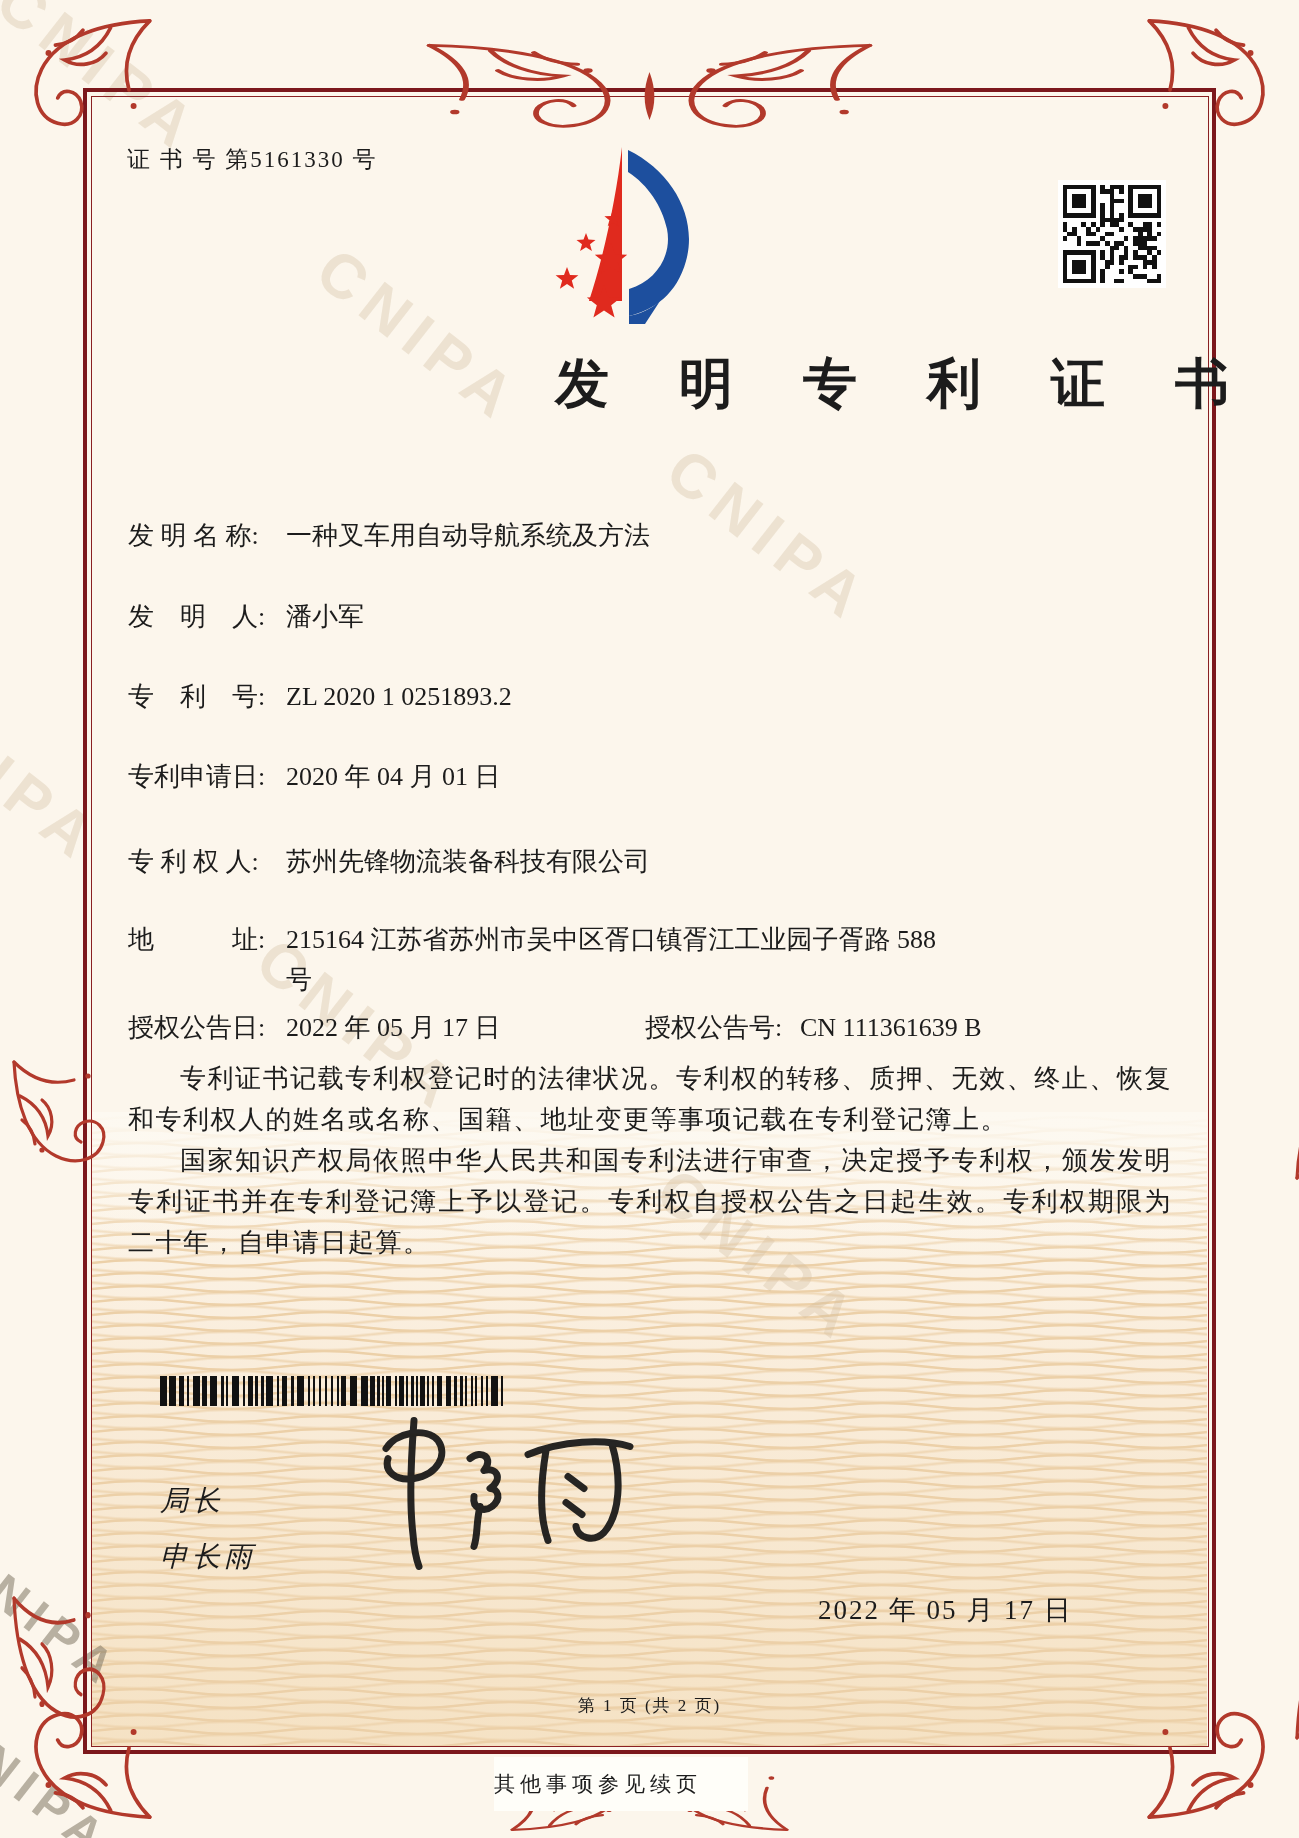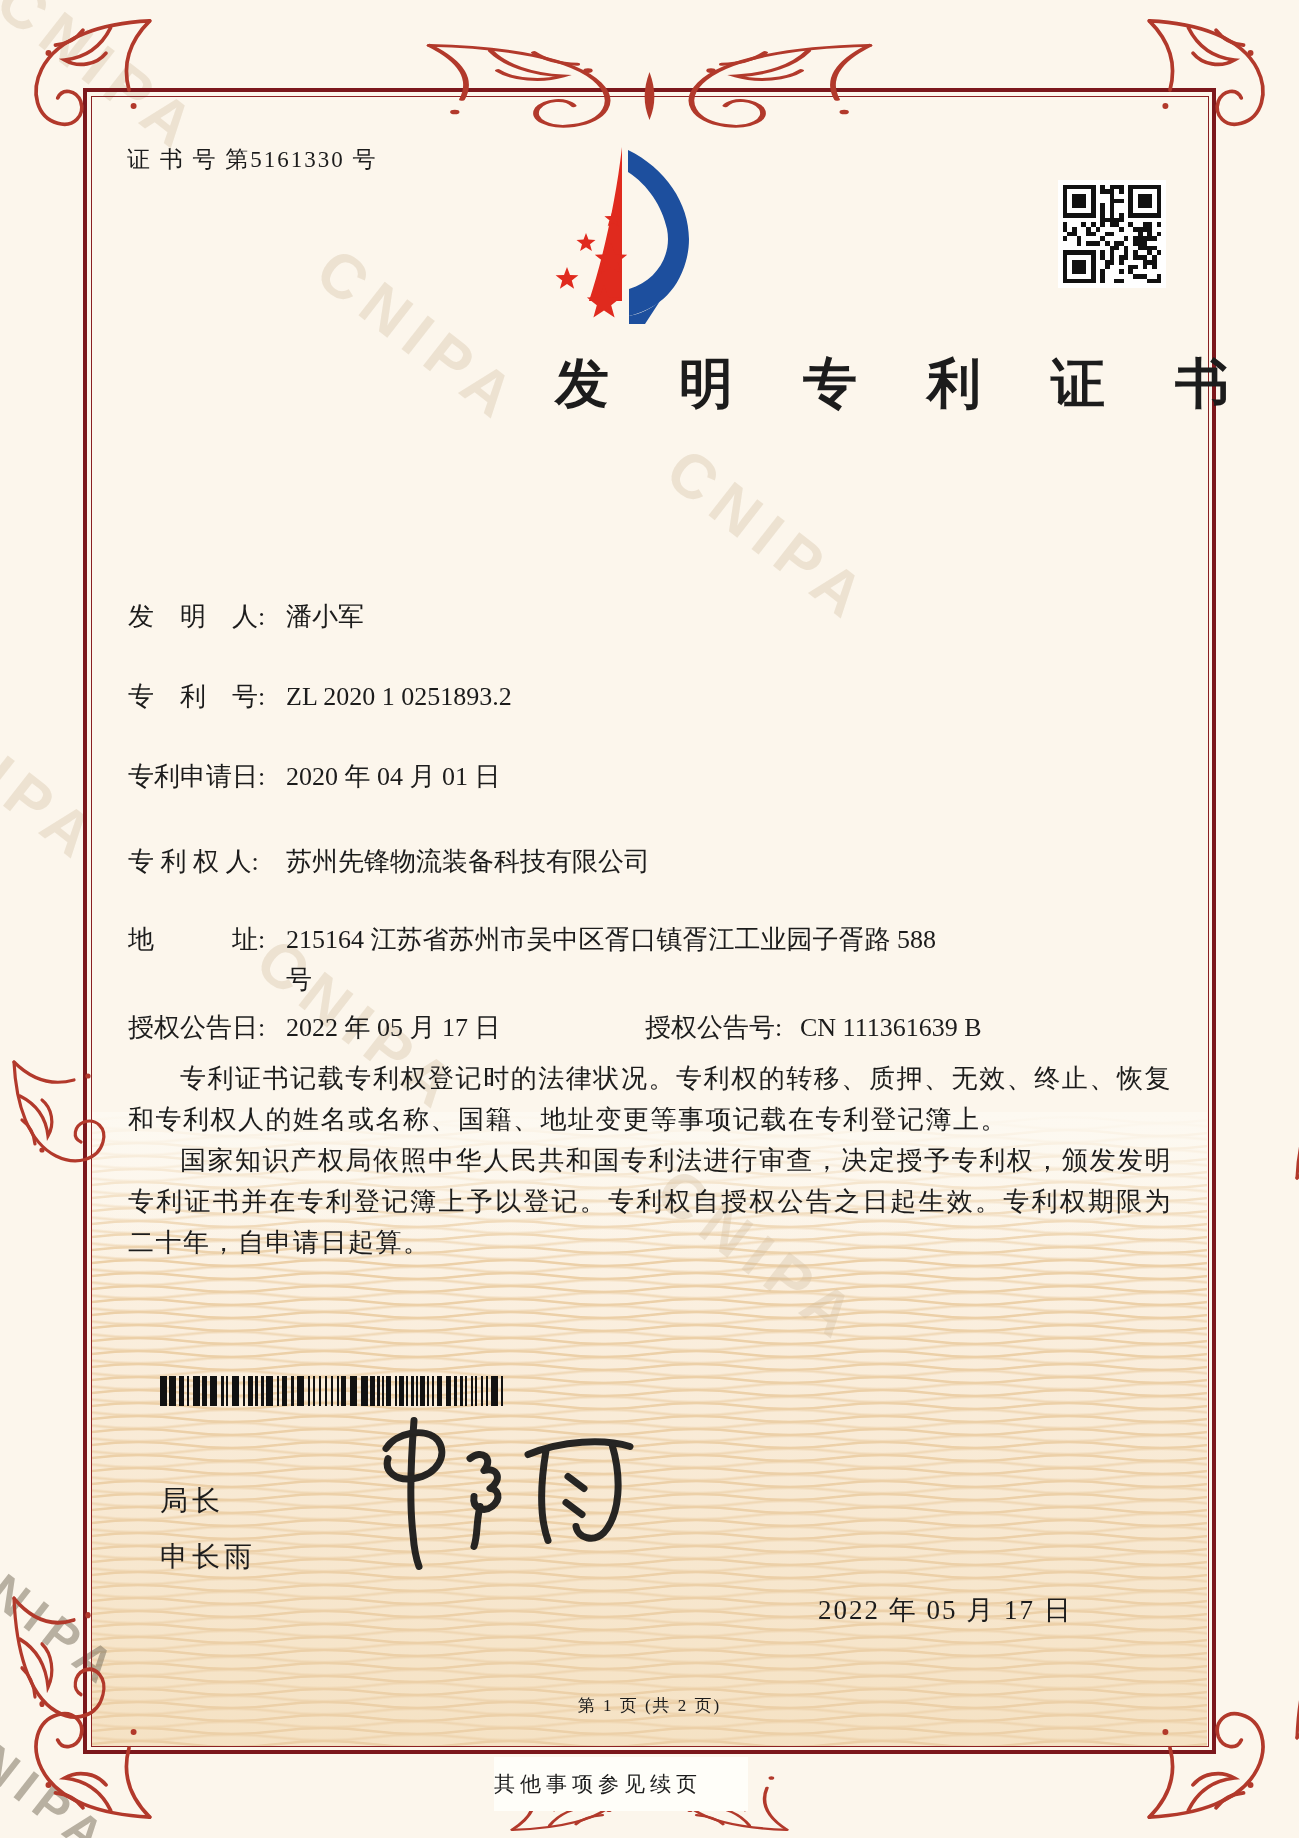--- a/index.html
+++ b/index.html
@@ -59,21 +59,21 @@
   .body-text{
     position:absolute;left:128px;top:1058px;width:1044px;
     font-size:26px;line-height:41px;letter-spacing:1.5px;
     text-align:justify;
   }
   .body-text p{margin:0;text-indent:2em;}
   .barcode{position:absolute;left:160px;top:1376px;width:352px;height:30px;}
   .officer{
     position:absolute;left:160px;
     font-family:"Liberation Sans","DejaVu Sans",sans-serif;
-    font-size:28px;letter-spacing:4px;font-weight:500;
+    font-size:28px;letter-spacing:4px;font-weight:500;font-style:italic;
   }
   .officer.t{top:1482px;}
   .officer.n{top:1538px;text-align:center;}
   .sig{position:absolute;left:352px;top:1412px;width:300px;height:175px;}
   .issue-date{position:absolute;left:818px;top:1592px;font-size:27px;letter-spacing:2px;}
   .page-no{position:absolute;left:0;top:1694px;width:100%;text-align:center;font-size:17px;letter-spacing:2px;}
   .note-box{
     position:absolute;left:494px;top:1757px;width:254px;height:54px;
     background:#fffef9;line-height:54px;
     font-size:21px;letter-spacing:5px;z-index:6;
@@ -296,20 +296,24 @@
           <rect x="11" y="20" width="1" height="1"></rect>
           <rect x="12" y="20" width="1" height="1"></rect>
           <rect x="18" y="20" width="1" height="1"></rect>
           <rect x="19" y="20" width="1" height="1"></rect>
           <rect x="20" y="20" width="1" height="1"></rect>
         </g>
       </svg>
 
     <div class="title">发明专利证书</div>
 
+    <div class="row" style="top:516px">
+      <span class="lbl">发 明 名 称:</span>
+      <span class="val">一种叉车用自动导航系统及方法</span>
+    </div>
 
     <div class="row" style="top:597px">
       <span class="lbl">发　明　人:</span>
       <span class="val">潘小军</span>
     </div>
 
     <div class="row" style="top:677px">
       <span class="lbl">专　利　号:</span>
       <span class="val">ZL 2020 1 0251893.2</span>
     </div>

